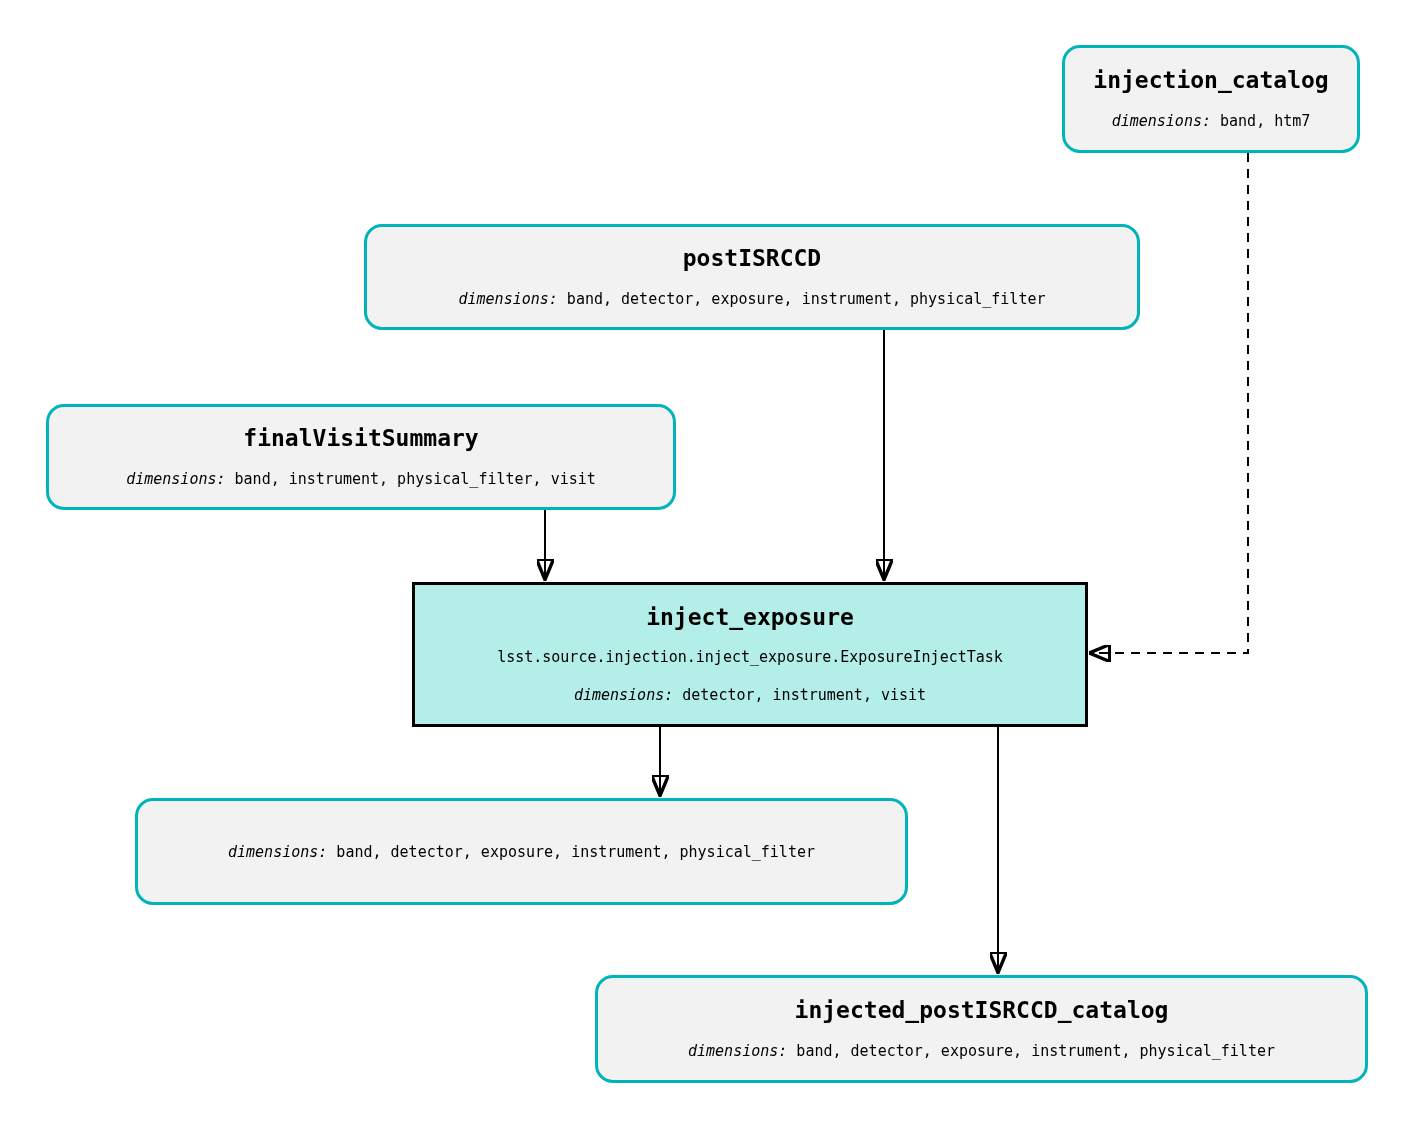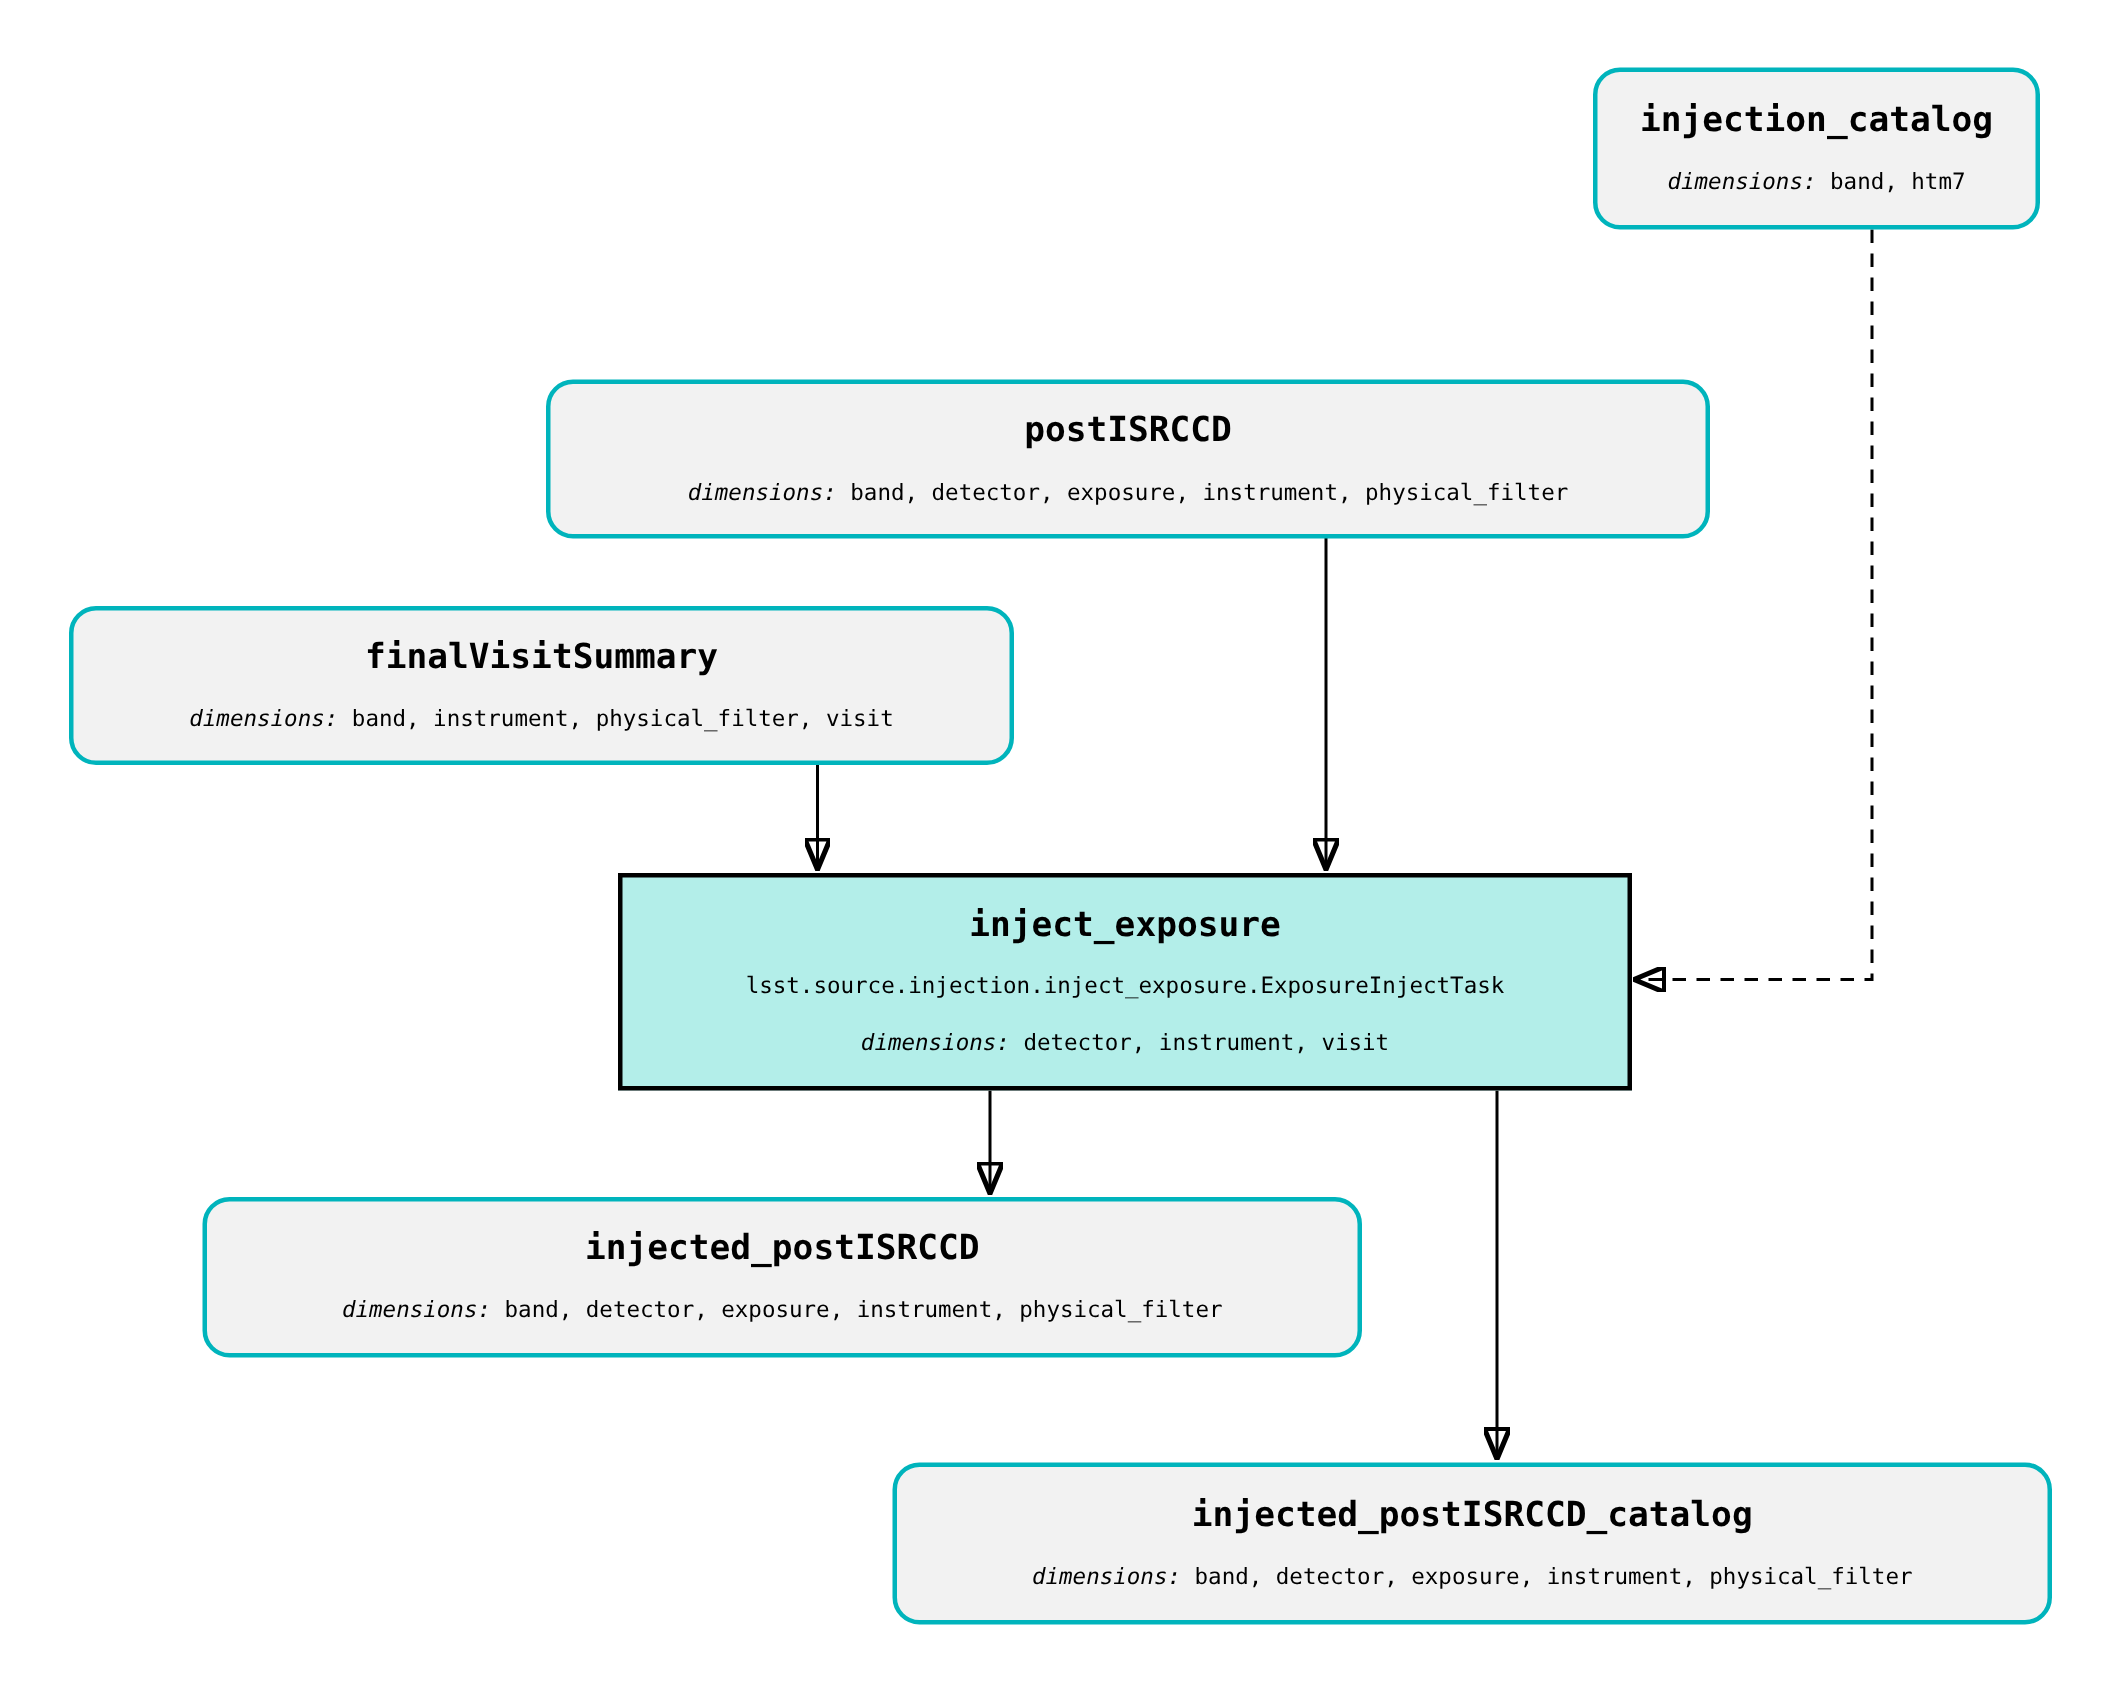--- a/index.html
+++ b/index.html
@@ -59,21 +59,21 @@
   </svg>
 
   <div class="node dataset" style="left:1062px; top:45px; width:298px; height:108px;">
     <div class="node-title">injection_catalog</div>
     <div class="node-sub">
       <span class="dims-label">dimensions:</span>
       <span>band, htm7</span>
     </div>
   </div>
 
-  <div class="node dataset" style="left:364px; top:224px; width:776px; height:106px;margin-top:29px;">
+  <div class="node dataset" style="left:364px; top:224px; width:776px; height:106px;">
     <div class="node-title">postISRCCD</div>
     <div class="node-sub">
       <span class="dims-label">dimensions:</span>
       <span>band, detector, exposure, instrument, physical_filter</span>
     </div>
   </div>
 
   <div class="node task" style="left:412px; top:582px; width:676px; height:145px;">
     <div class="node-title">inject_exposure</div>
     <div class="node-sub">lsst.source.injection.inject_exposure.ExposureInjectTask</div>
@@ -85,21 +85,20 @@
 
   <div class="node dataset" style="left:46px; top:404px; width:630px; height:106px;">
     <div class="node-title">finalVisitSummary</div>
     <div class="node-sub">
       <span class="dims-label">dimensions:</span>
       <span>band, instrument, physical_filter, visit</span>
     </div>
   </div>
 
   <div class="node dataset" style="left:135px; top:798px; width:773px; height:107px;">
-    <div class="node-title">injected_postISRCCD</div>
     <div class="node-sub">
       <span class="dims-label">dimensions:</span>
       <span>band, detector, exposure, instrument, physical_filter</span>
     </div>
   </div>
 
   <div class="node dataset" style="left:595px; top:975px; width:773px; height:108px;">
     <div class="node-title">injected_postISRCCD_catalog</div>
     <div class="node-sub">
       <span class="dims-label">dimensions:</span>

